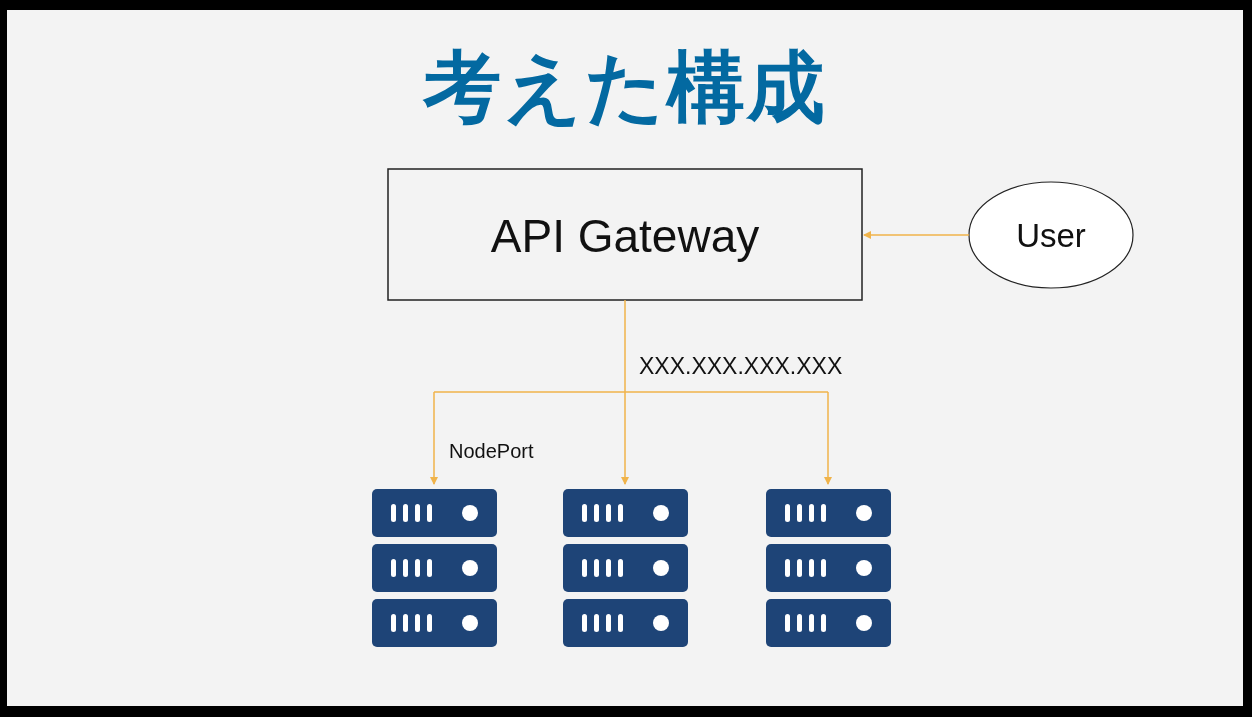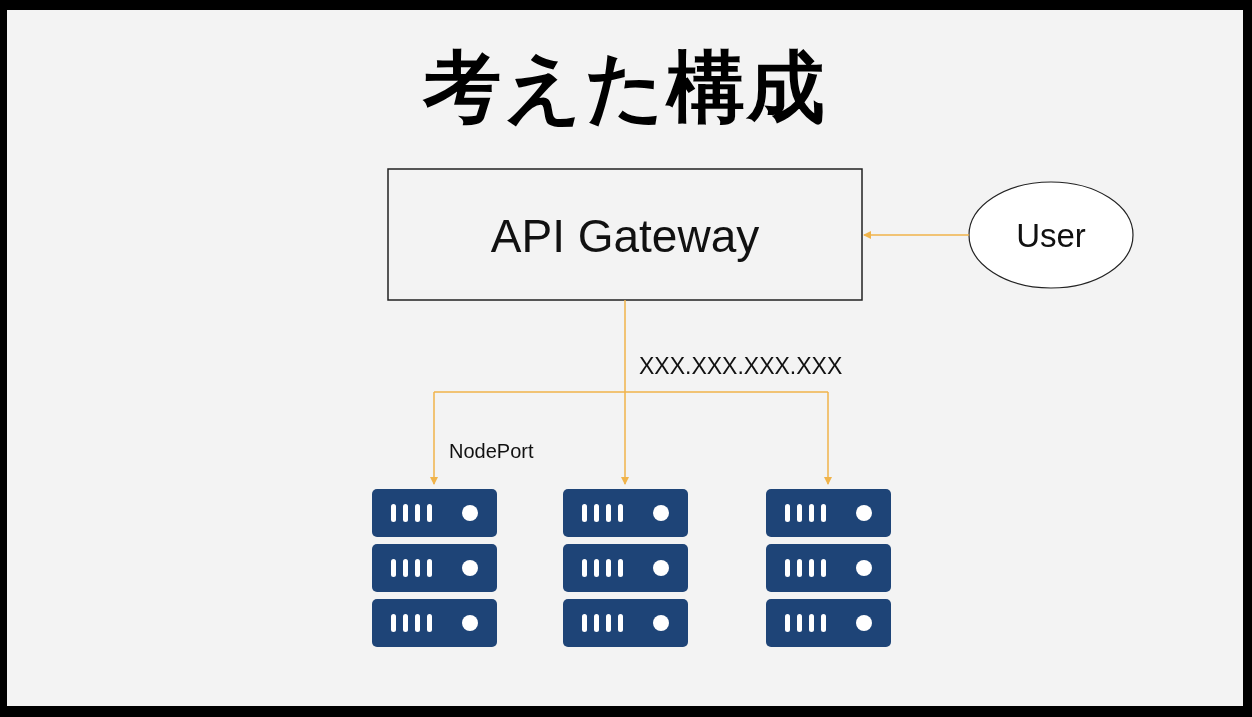--- a/index.html
+++ b/index.html
@@ -1,18 +1,18 @@
 <!DOCTYPE html>
 <html><head>
   <meta charset="utf-8">
   <style>
     html, body { margin: 0; padding: 0; }
     body { width: 1252px; height: 717px; background: #000; position: relative; overflow: hidden; }
     .slide { position: absolute; left: 7px; top: 10px; width: 1236px; height: 696px; background: #f3f3f3; }
-    .title { position: absolute; left: 0; right: 0; top: 38px; text-align: center; font-family: "DejaVu Sans", sans-serif; font-weight: bold; font-size: 78px; color: #000000; letter-spacing: 2px; line-height: 1; }
+    .title { position: absolute; left: 0; right: 0; top: 38px; text-align: center; font-family: "DejaVu Sans", sans-serif; font-weight: bold; font-size: 78px; color: #0369a1; letter-spacing: 2px; line-height: 1; }
     svg.diagram { position: absolute; left: 0; top: 0; }
     .label { font-family: "Liberation Sans", sans-serif; fill: #111; }
   </style>
 </head>
 <body>
 
 <div class="slide">
   <div class="title">考えた構成</div>
 
   <svg class="diagram" width="1236" height="696">

